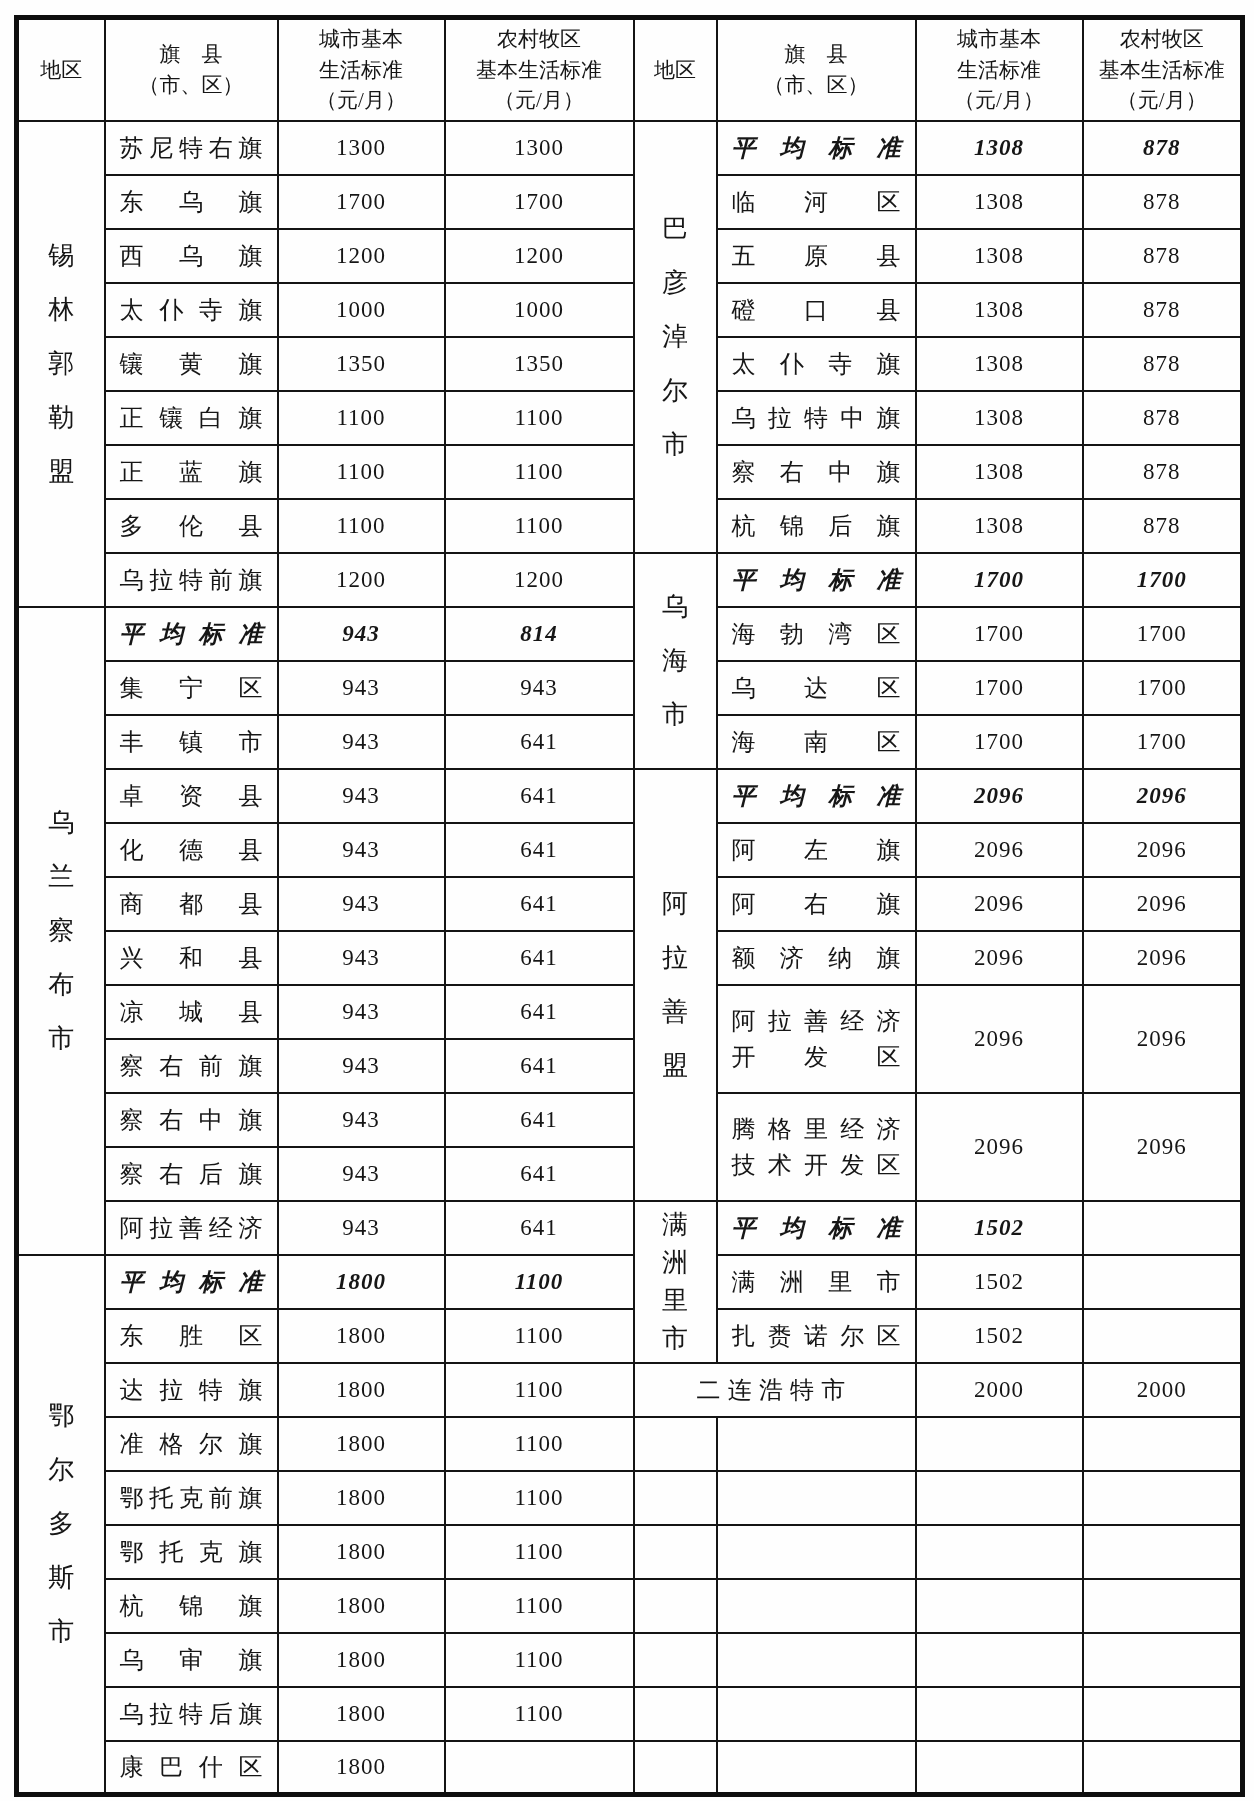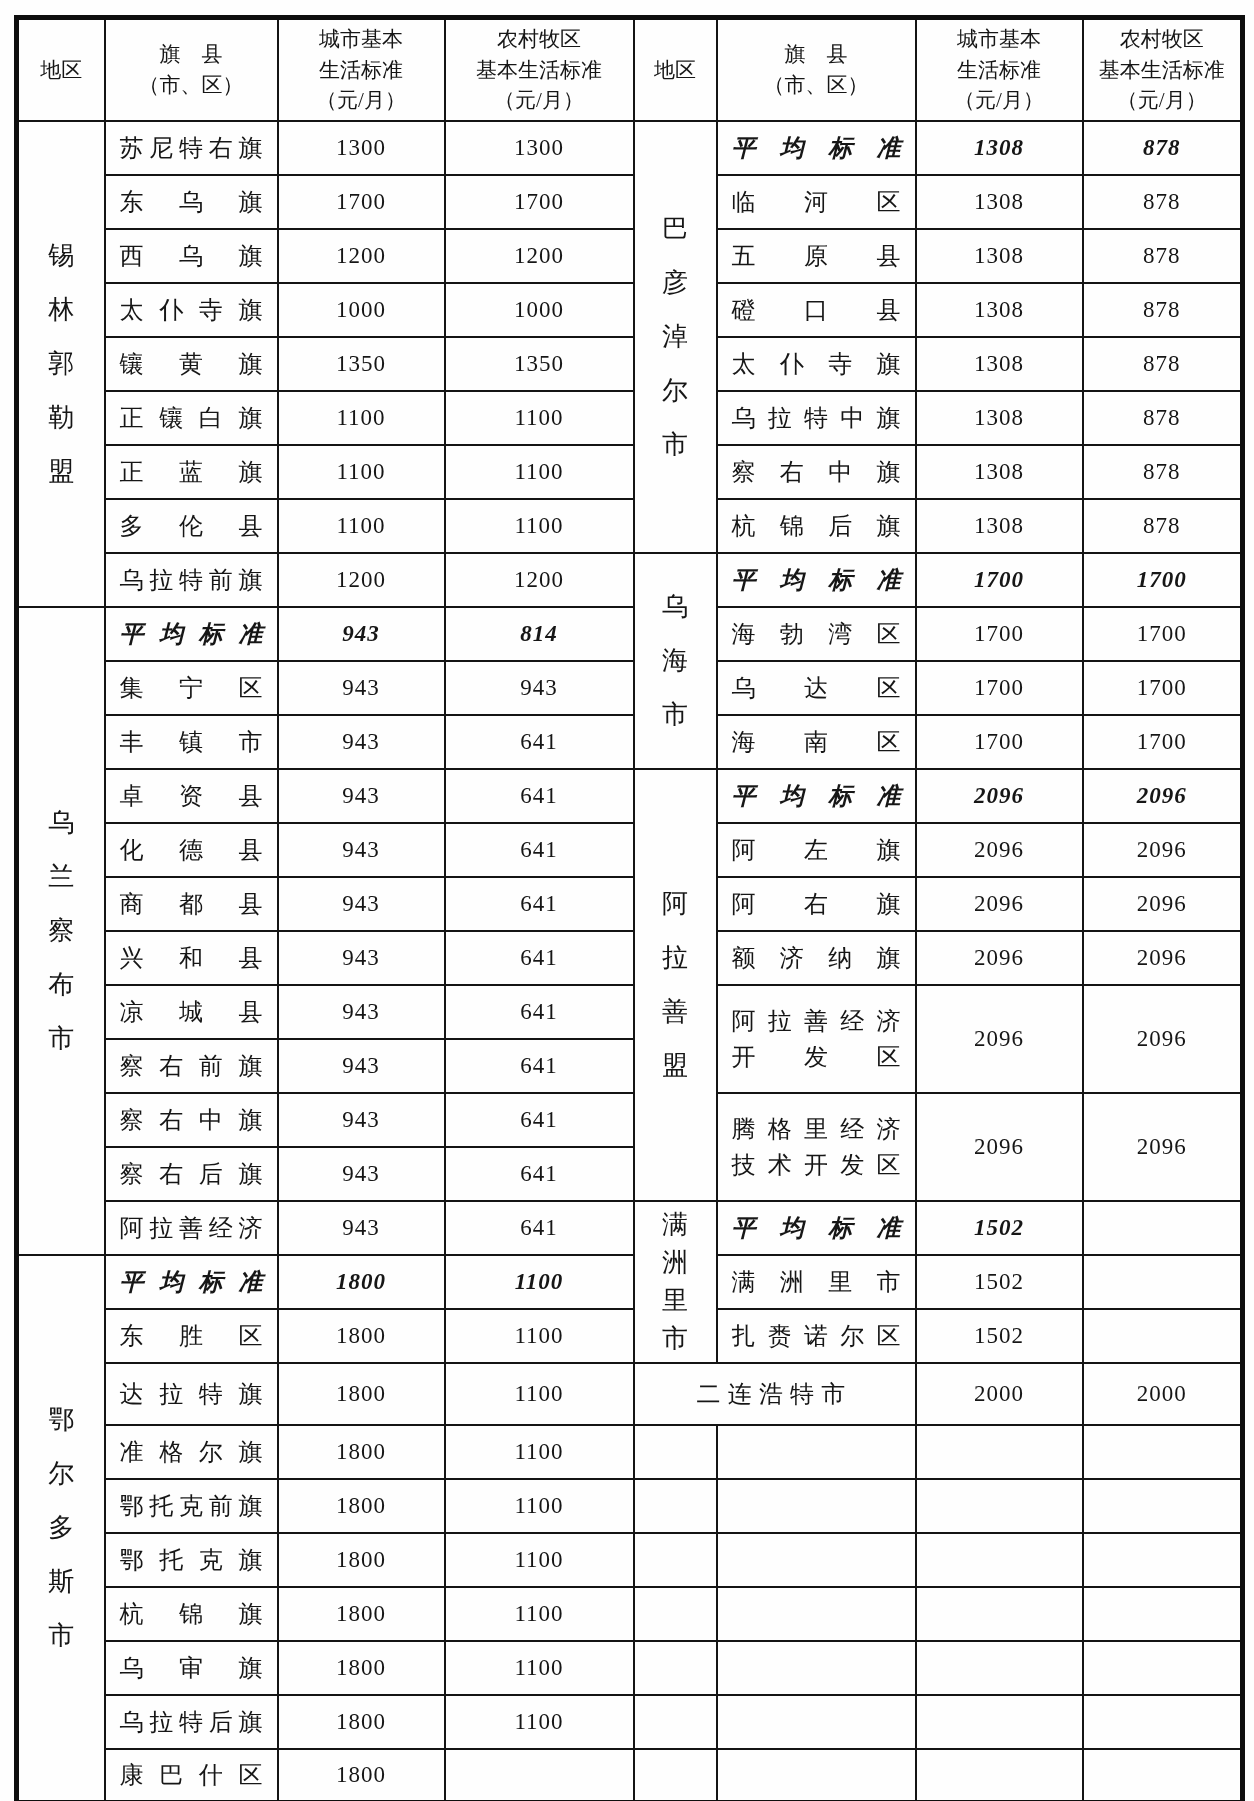--- a/index.html
+++ b/index.html
@@ -49,21 +49,21 @@
     text-align-last: justify;
     text-justify: inter-character;
     vertical-align: middle;
     white-space: pre-line;
     margin-top: 9px;
   }
   td.name.ctr {
     text-align: center;
     text-align-last: center;
     letter-spacing: 0.30em;
-    padding: 12px;
+    padding: 4px;
   }
   td.num {
     font-size: 23px;
     text-align: center;
     vertical-align: middle;
     letter-spacing: 1px;
   }
   .bold { font-weight: 700; font-style: italic; }
   td.region { vertical-align: middle; padding: 0; }
   td.blank { }

